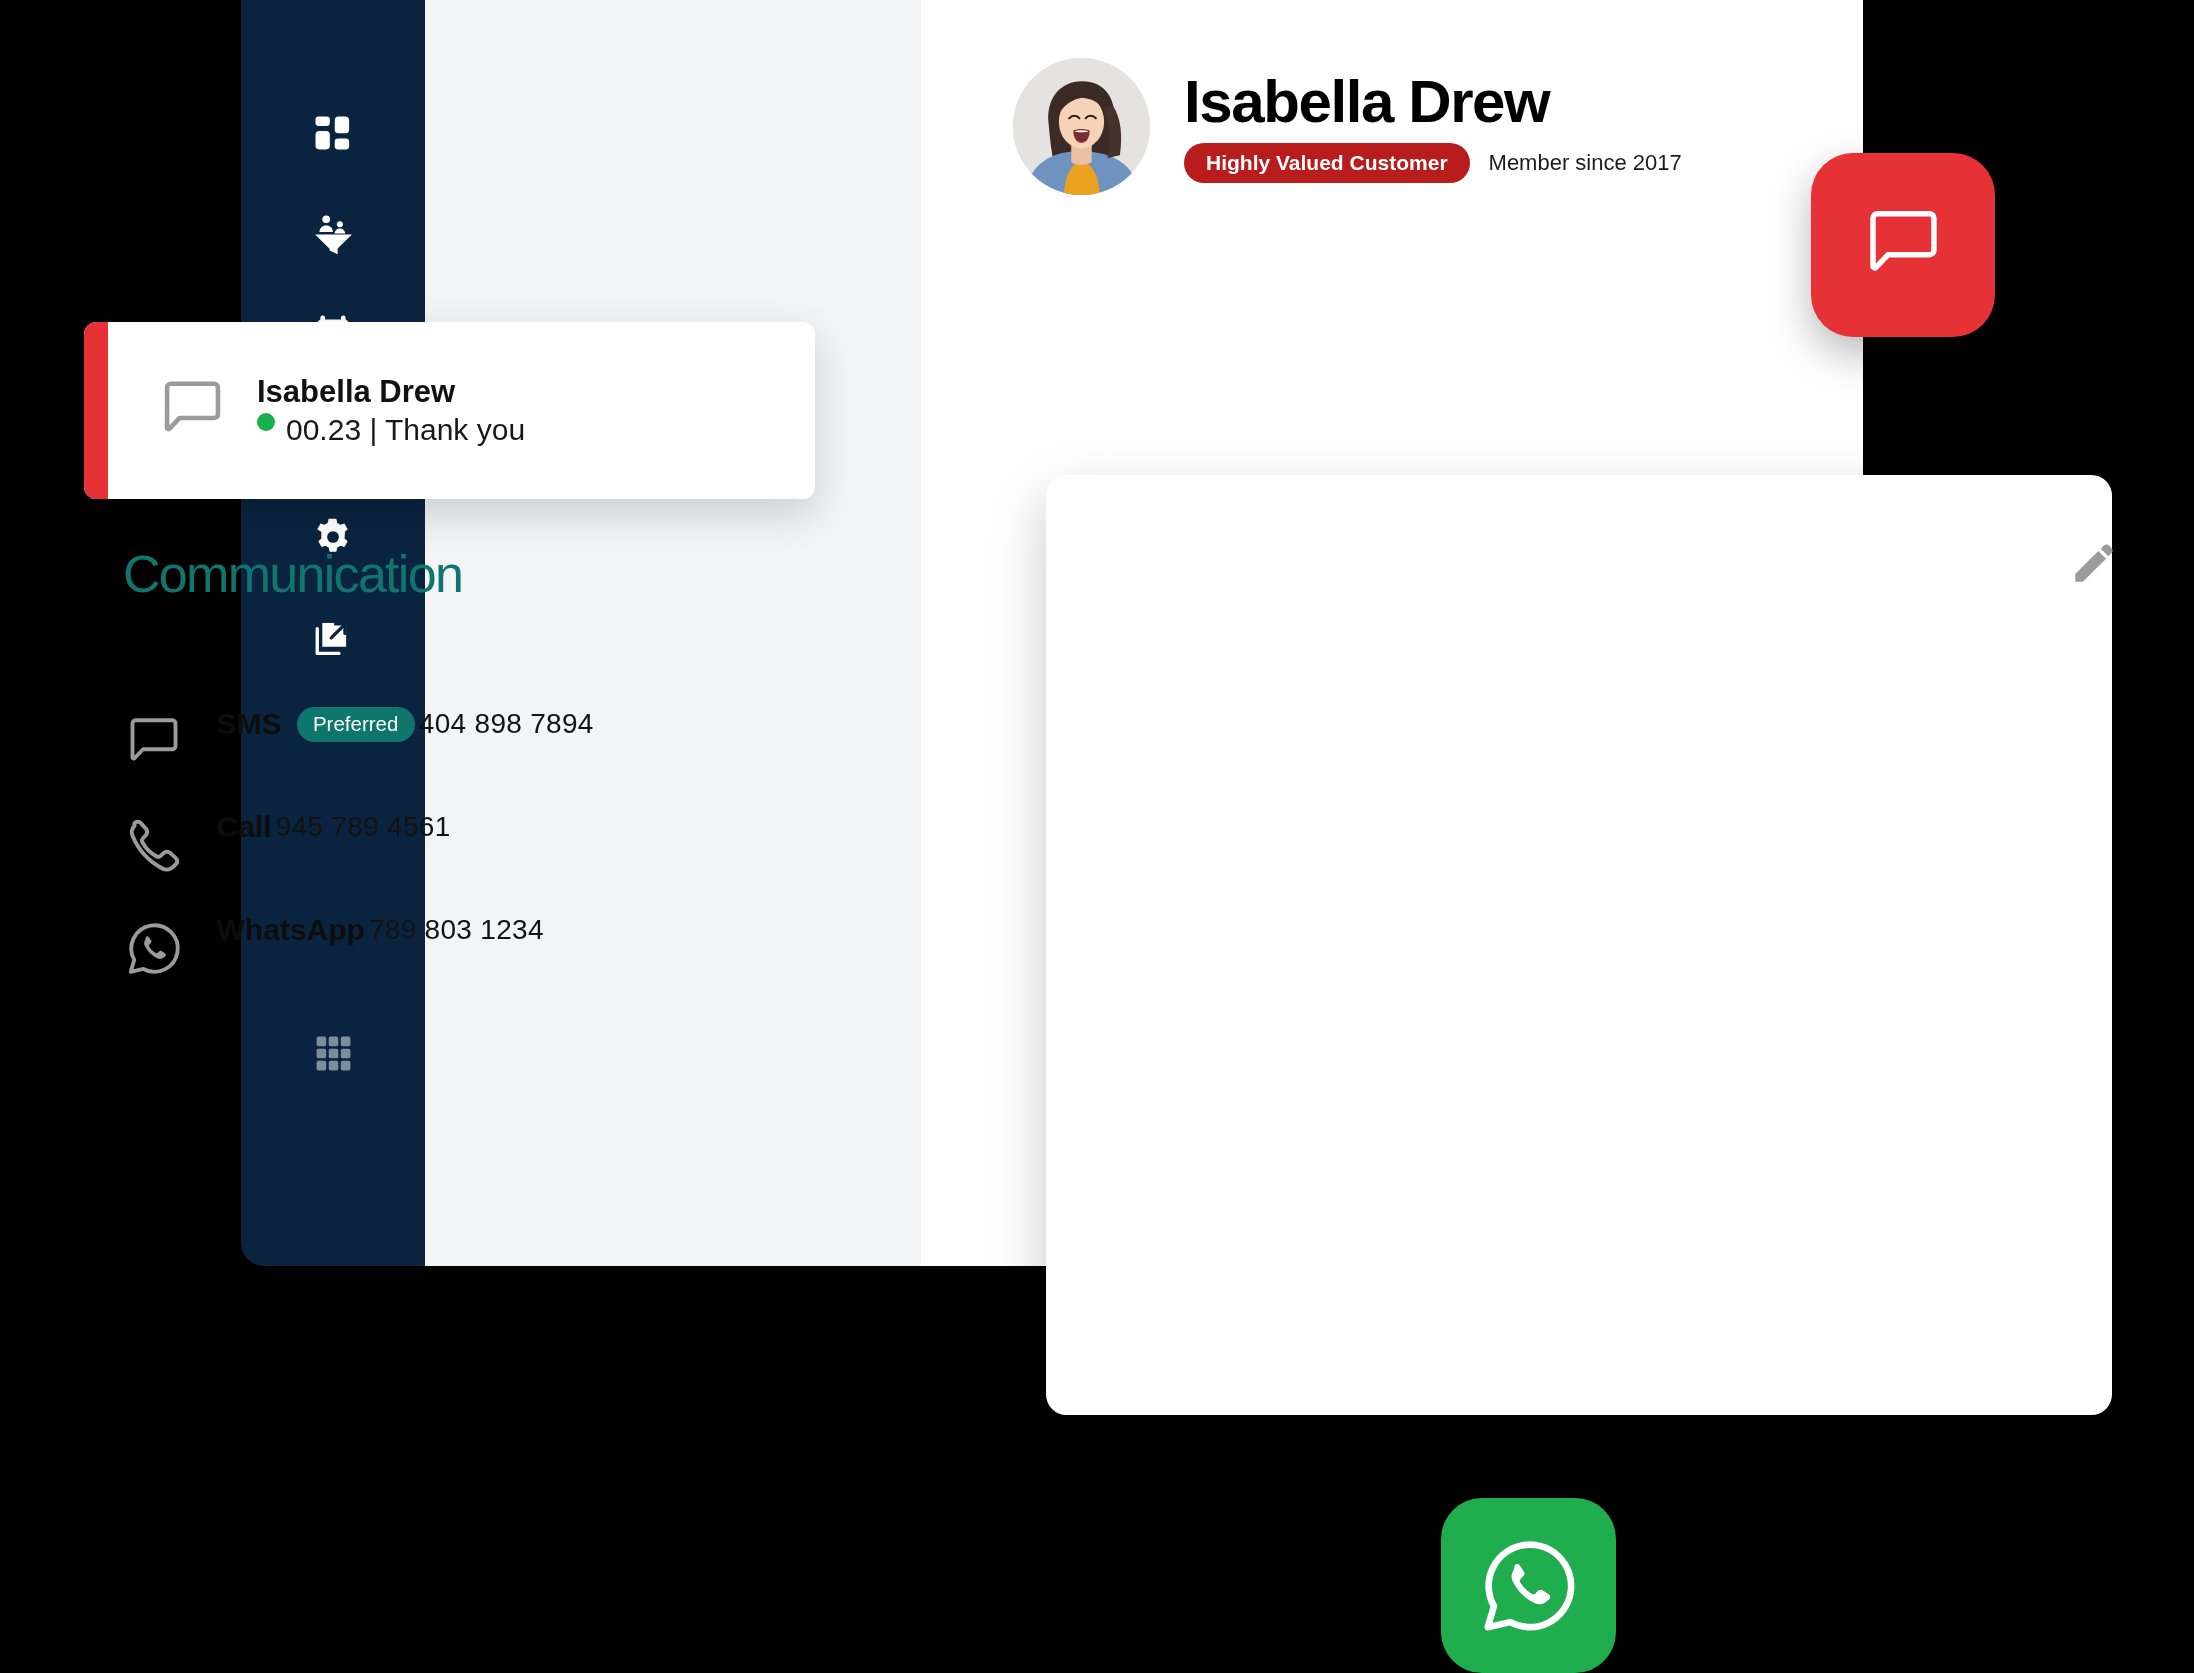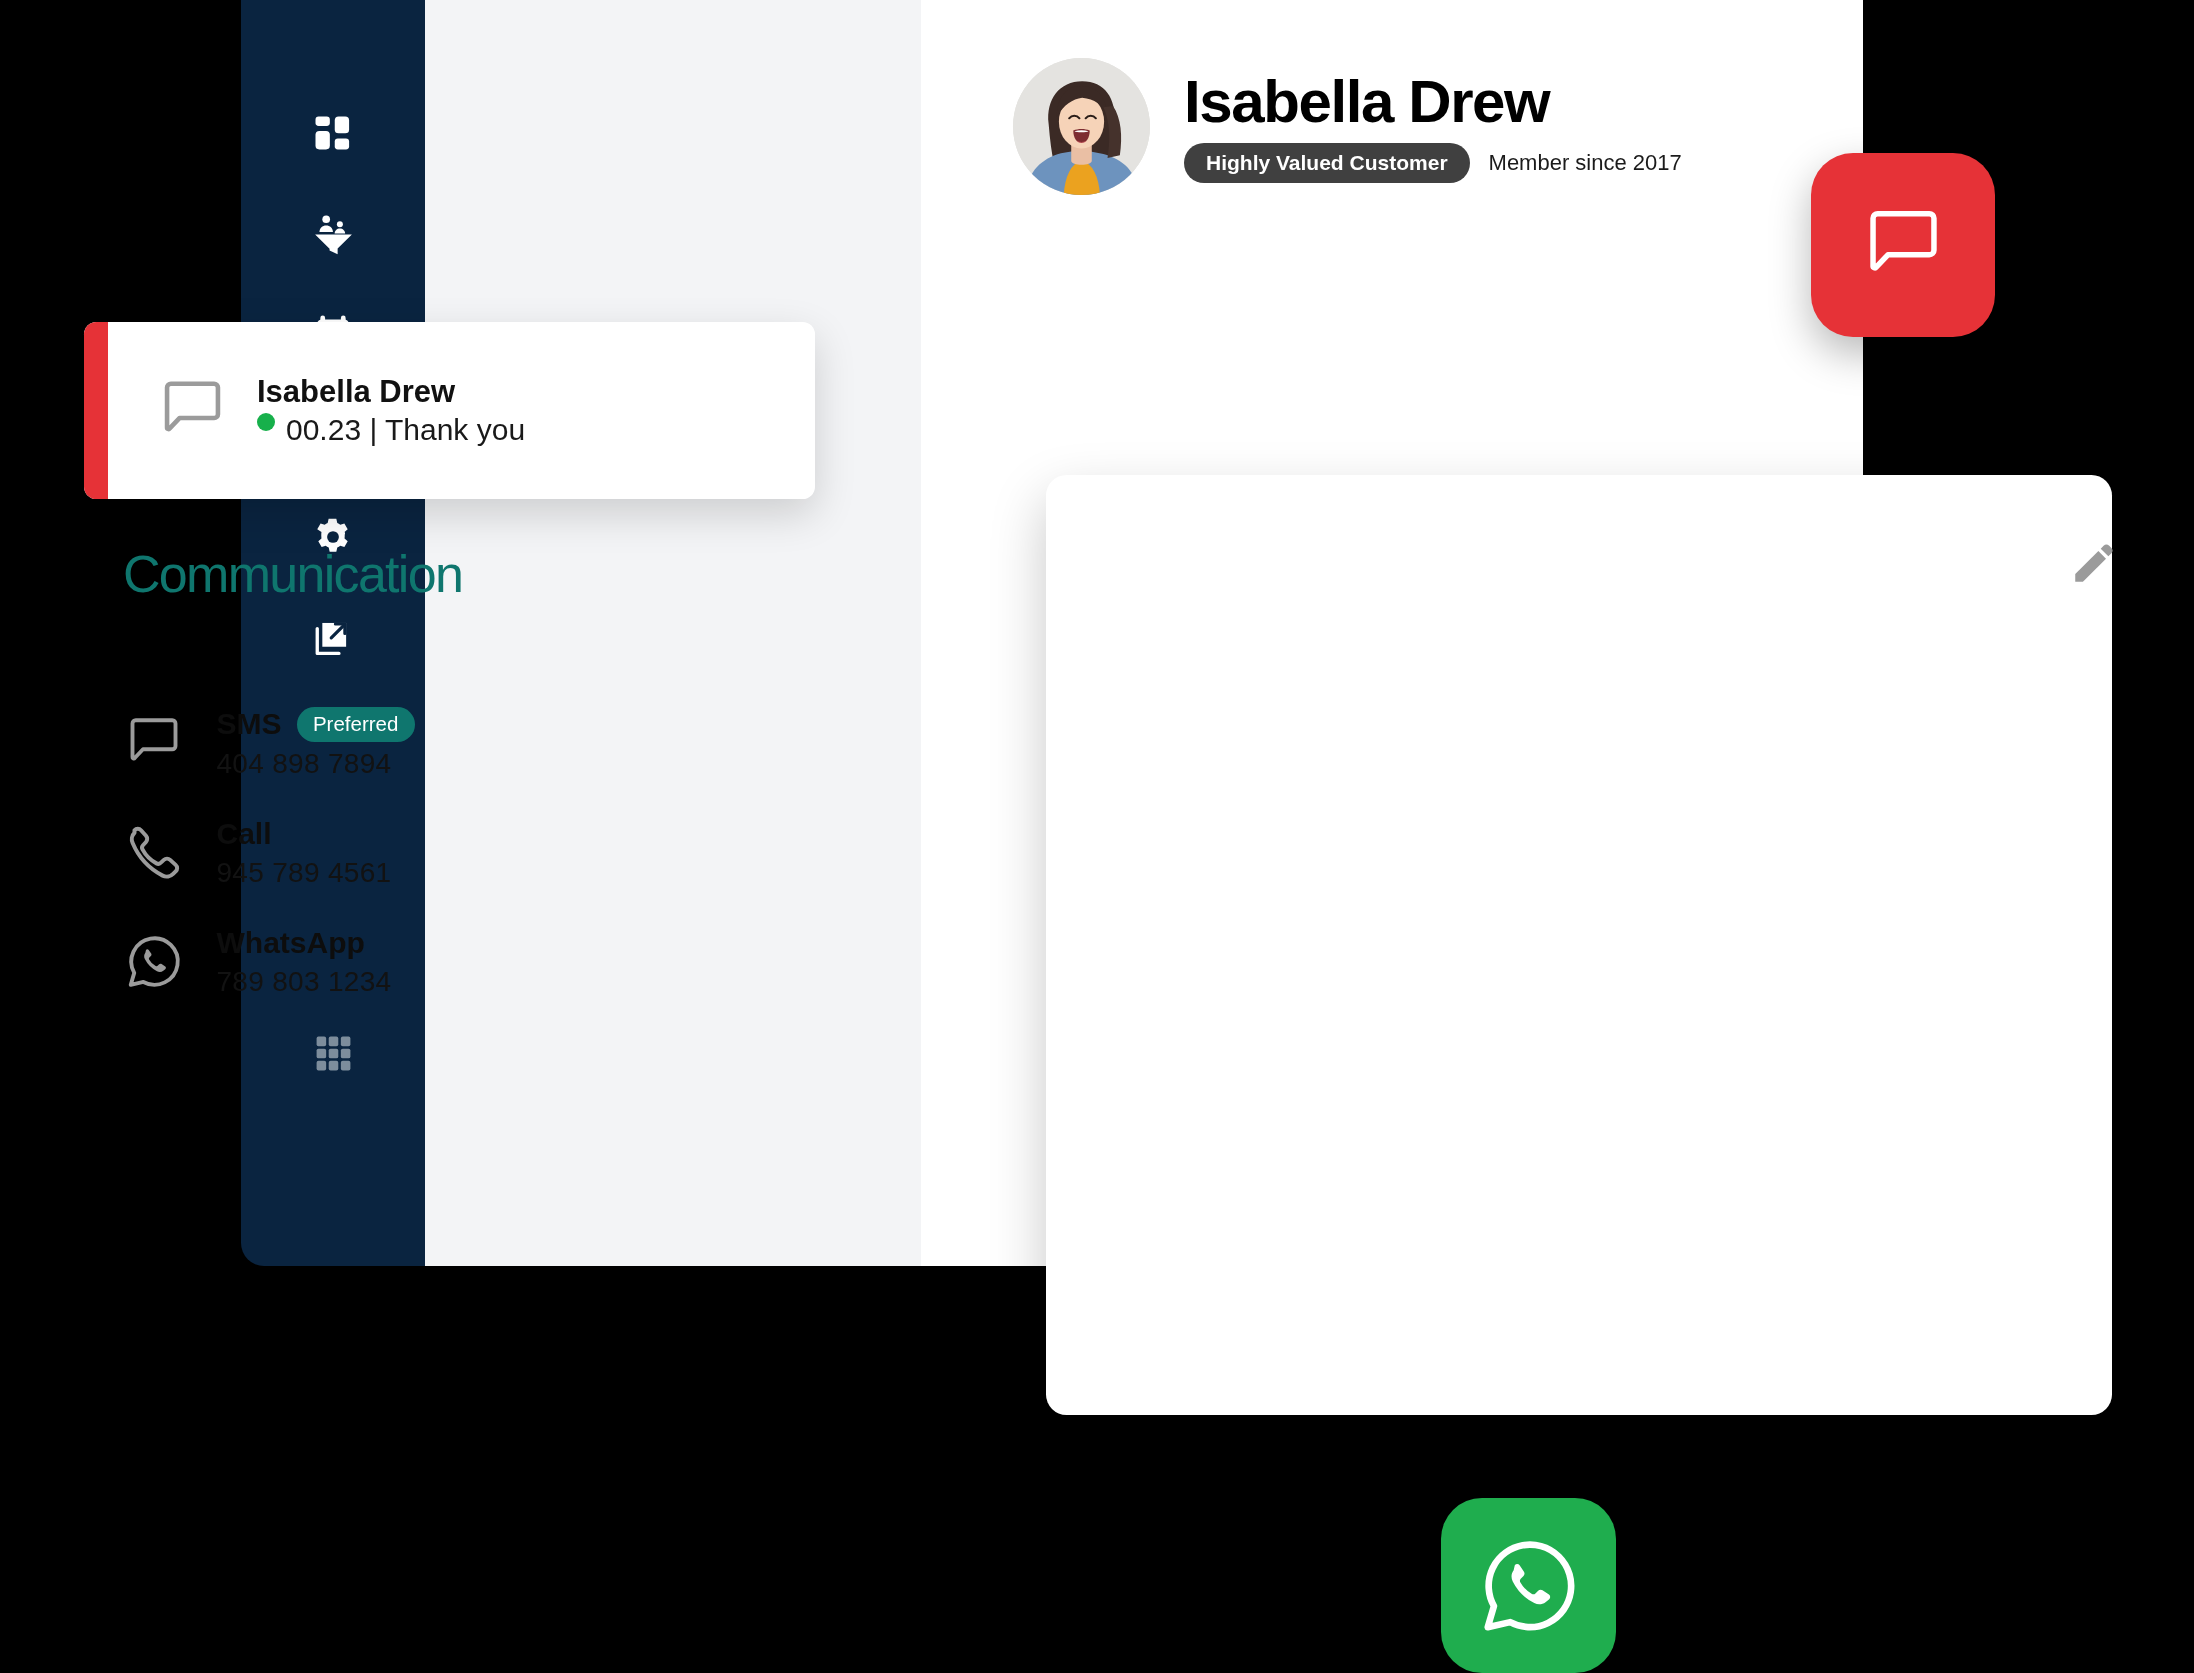--- a/index.html
+++ b/index.html
@@ -90,21 +90,21 @@
   #profile-name {
     font-size: 60px;
     font-weight: 700;
     letter-spacing: -1.4px;
     color: #000000;
     line-height: 1.05;
     white-space: nowrap;
   }
   #profile-meta { display: flex; align-items: center; gap: 19px; }
   #customer-badge {
-    background: #404040;
+    background: #b91c1c;
     color: #ffffff;
     font-size: 21px;
     font-weight: 700;
     padding: 9px 22px 10.3px 22px;
     border-radius: 27px;
     white-space: nowrap;
     line-height: 1;
   }
   #member-since {
     font-size: 22px;
@@ -220,21 +220,21 @@
   }
   .comm-icon {
     flex: 0 0 62px;
     width: 62px;
     height: 62px;
     display: flex;
     align-items: center;
     justify-content: center;
     padding-top: 4.1px;
   }
-  .comm-info { display: flex; flex-direction: column; gap: 4.1px; }
+  .comm-info { display: flex; flex-direction: row; gap: 4.1px; }
   .comm-label-line { display: flex; align-items: center; gap: 15px; }
   .comm-label {
     font-size: 30px;
     font-weight: 700;
     color: #0d0d0d;
     line-height: 1.15;
   }
   .comm-pref-badge {
     background: #0f766e;
     color: #ffffff;

